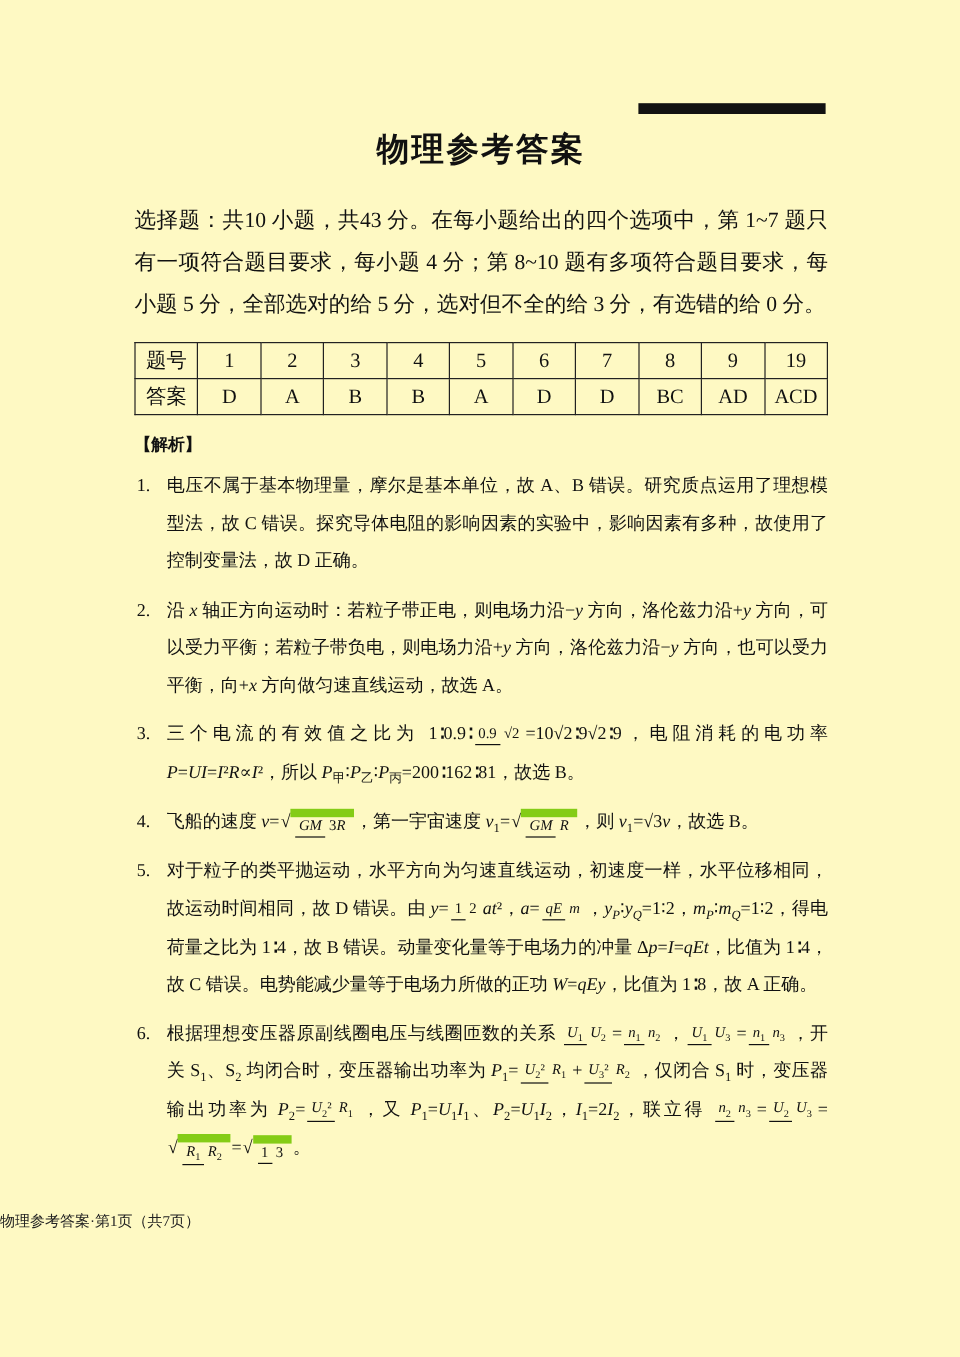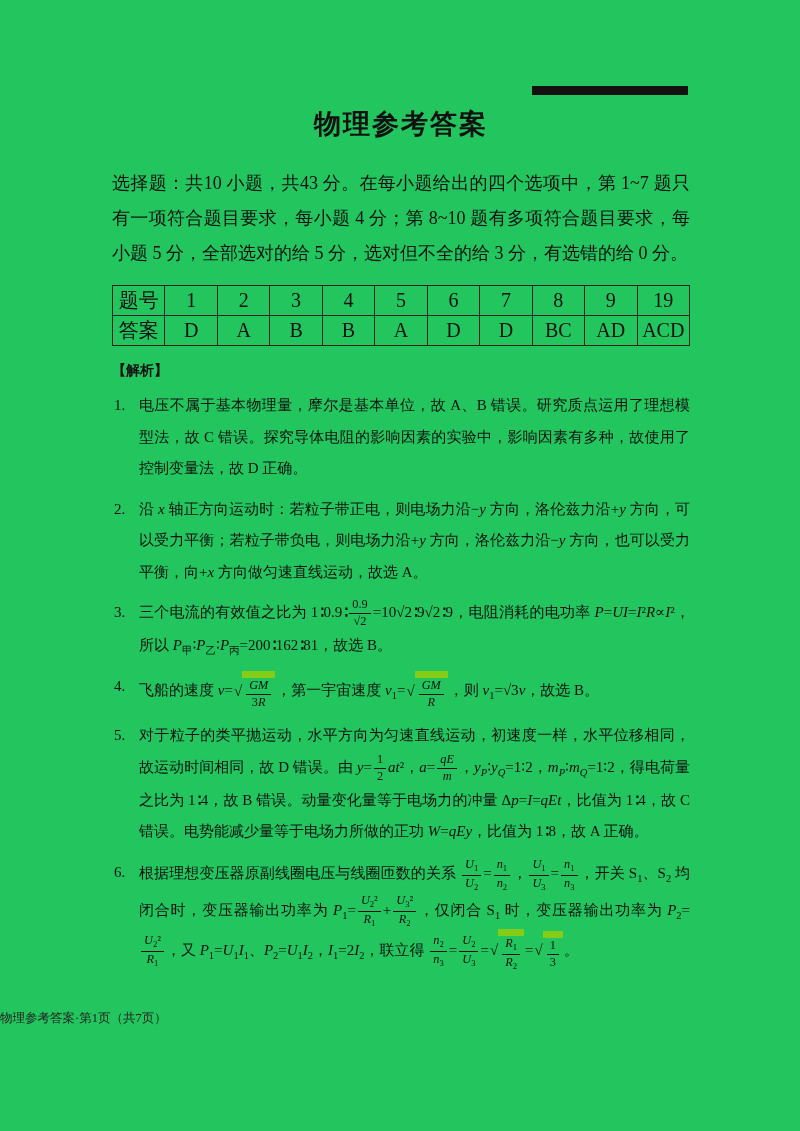--- a/index.html
+++ b/index.html
@@ -1,56 +1,56 @@
 <!DOCTYPE html>
 <html><head>
 <meta charset="utf-8">
 <style>
   html,body { margin:0; padding:0; background:#ffffff; }
   .page {
     position:relative;
     width:800px; height:1131px;
     margin:0 auto;
-    background:#22c55e;
+    background:#fef9c3;
     color:#111;
     font-family:"Liberation Serif","DejaVu Serif",serif;
     overflow:hidden;
   }
   .corner-mark {
     position:absolute; top:86px; right:112px;
     width:156px; height:9px; background:#121212;
   }
   .content { position:absolute; left:112px; right:110px; top:0; }
   .title {
     margin:106px 0 24px 0;
     text-align:center;
     font-size:27px; font-weight:700; letter-spacing:2px;
   }
   .intro {
     margin:0 0 14px 0;
     font-size:18px; line-height:1.95; text-align:justify;
   }
   table.answers {
     border-collapse:collapse; width:100%; table-layout:fixed;
-    font-size:20px; margin:2px 0 16px 0;
+    font-size:17px; margin:2px 0 16px 0;
   }
   table.answers td {
     border:1px solid #222; text-align:center; height:29px; padding:0 2px;
   }
   .analysis-header { font-size:14px; font-weight:700; margin:4px 0 10px 0; }
   .item {
     position:relative; padding-left:27px; margin-bottom:9px;
     font-size:15px; line-height:2.1; text-align:justify;
   }
   .item .num { position:absolute; left:2px; top:0; }
   
   .item i { font-style:italic; }
   sub { font-size:0.7em; }
   .fr {
-    display:inline-flex; flex-direction:column; vertical-align:middle;
+    display:inline-flex; flex-direction:row; vertical-align:middle;
     text-align:center; font-size:0.82em; line-height:1.3; margin:0 2px;
   }
   .fr > span { padding:0 3px; display:block; }
   .fr > span:first-child { border-bottom:1px solid #111; }
   .sqrt { display:inline-flex; align-items:center; vertical-align:middle; margin:0 1px; }
   .sqrt .ov { border-top:7px solid #84cc16; padding:0 2px; display:inline-flex; align-items:center; }
   .footer {
     position:absolute; left:0; right:0; bottom:104px;
     text-align:left; font-size:12.5px; color:#222;
   }

